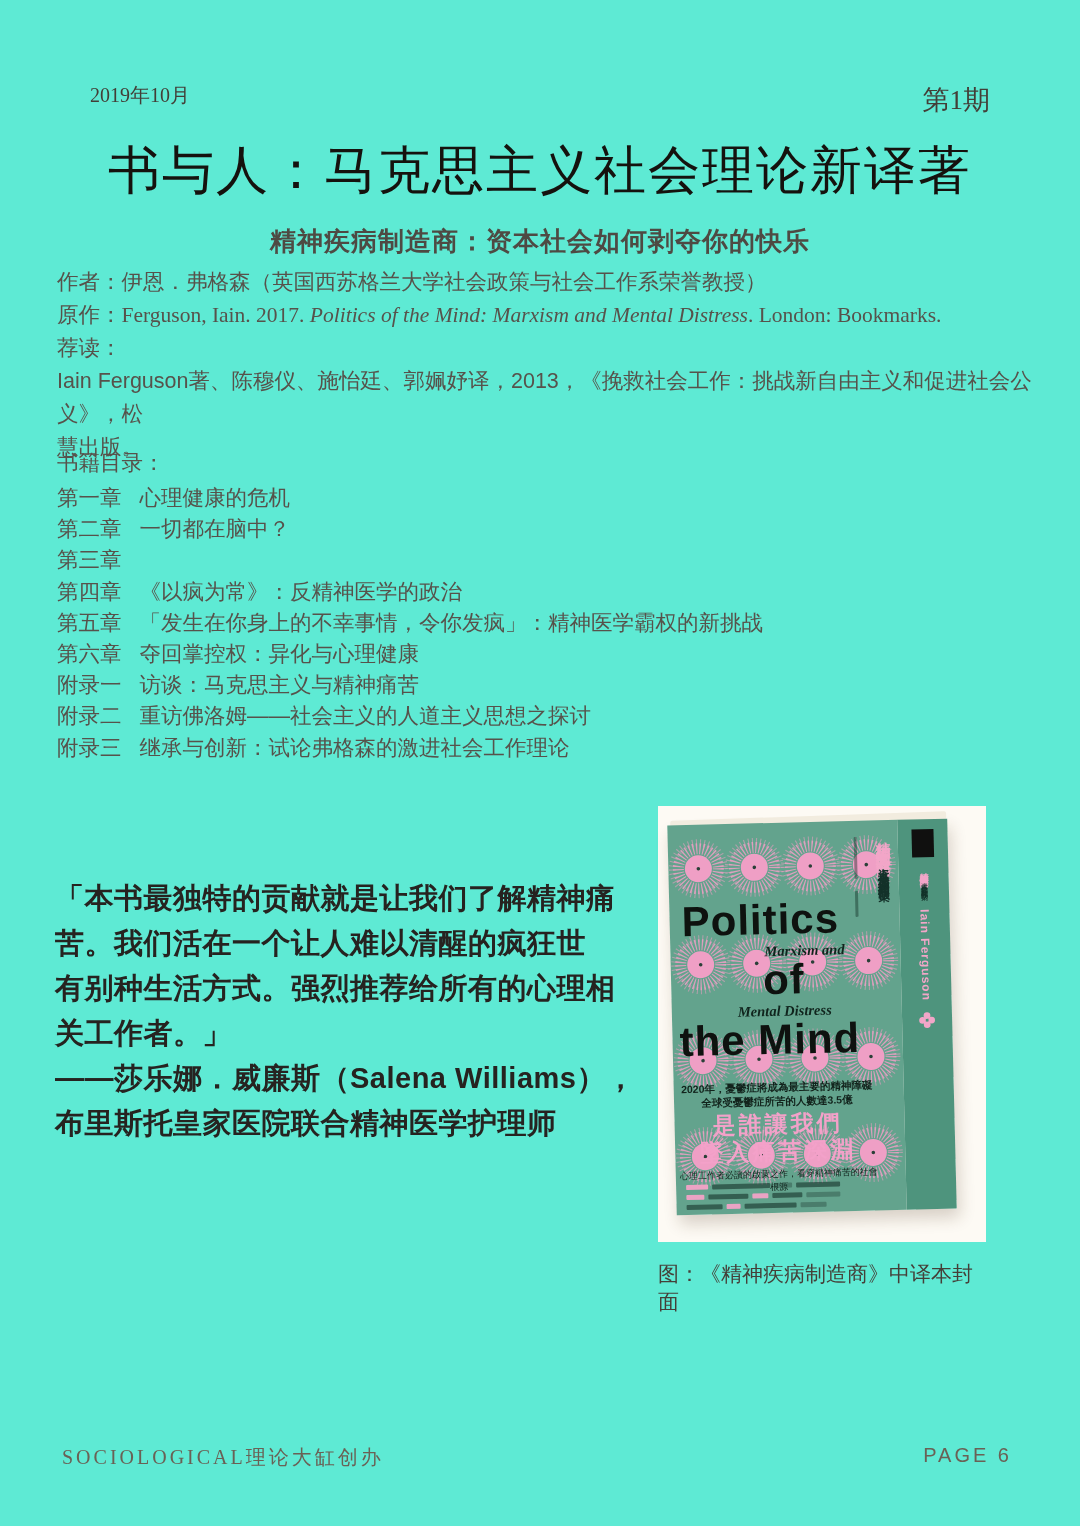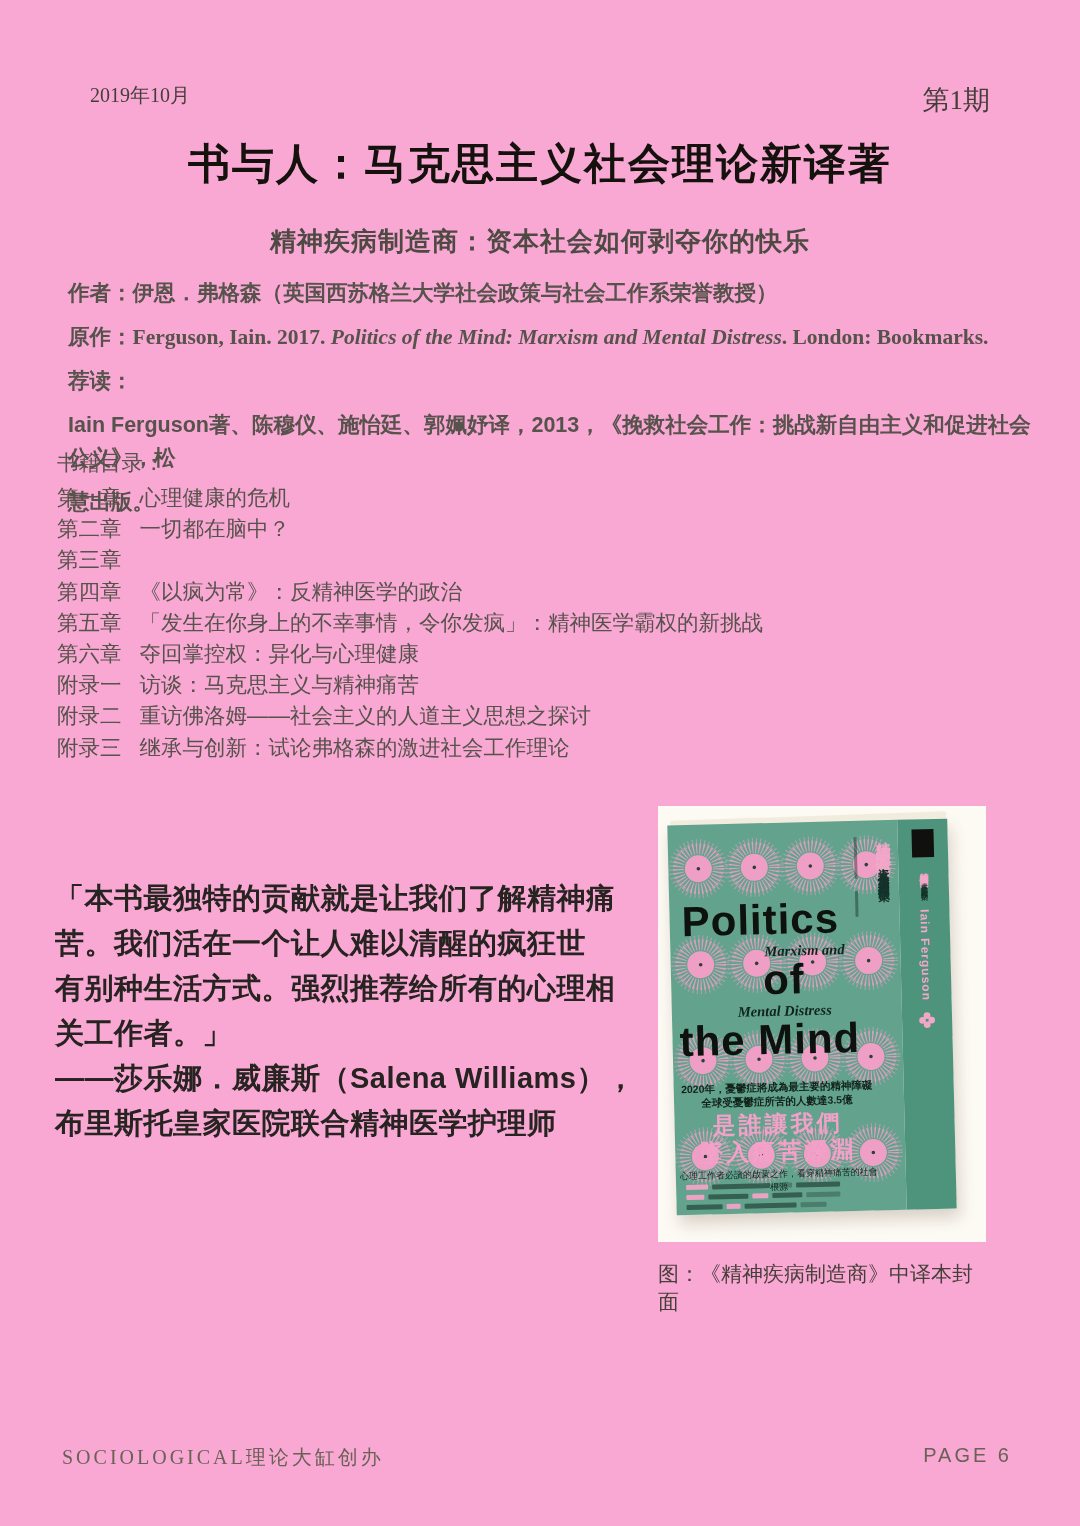--- a/index.html
+++ b/index.html
@@ -1,34 +1,34 @@
 <!DOCTYPE html>
 <html><head>
 <meta charset="utf-8">
 <style>
   html,body{margin:0;padding:0;background:#fcf1dd;}
-  .page{position:relative;width:1080px;height:1526px;background:#f9a8d4;
+  .page{position:relative;width:1080px;height:1526px;background:#5eead4;
         font-family:"Liberation Sans",sans-serif;overflow:hidden;}
 
   
   .hdr-date{position:absolute;left:90px;top:82px;font-family:"Liberation Serif",serif;
             font-size:20px;color:#433e37;}
   .hdr-issue{position:absolute;right:90px;top:82px;font-family:"Liberation Serif",serif;
              font-size:27px;color:#433e37;}
 
   
   .title{position:absolute;left:0;right:0;top:136px;text-align:center;
-         font-size:42px;font-weight:700;color:#15120e;letter-spacing:2px;}
+         font-size:52px;font-weight:400;color:#15120e;letter-spacing:2px;}
   .subtitle{position:absolute;left:0;right:0;top:224px;text-align:center;
             font-size:26px;font-weight:700;color:#4e4a43;letter-spacing:1px;}
 
   
   .meta{position:absolute;left:57px;top:266px;width:988px;font-size:21.5px;
         color:#57524b;line-height:33px;}
-  .meta p{margin:11px;font-weight:bold;}
+  .meta p{margin:0;}
   .serifline{font-family:"Liberation Serif",serif;}
   .serifline .it{font-style:italic;}
 
   
   .toc{position:absolute;left:57px;top:448px;font-size:21.5px;color:#57524b;}
   .toc-heading{line-height:31px;margin-bottom:4px;}
   .toc-row{display:flex;gap:18px;line-height:31.2px;white-space:nowrap;}
 
   
   .quote{position:absolute;left:55px;top:876px;width:600px;font-size:29px;

